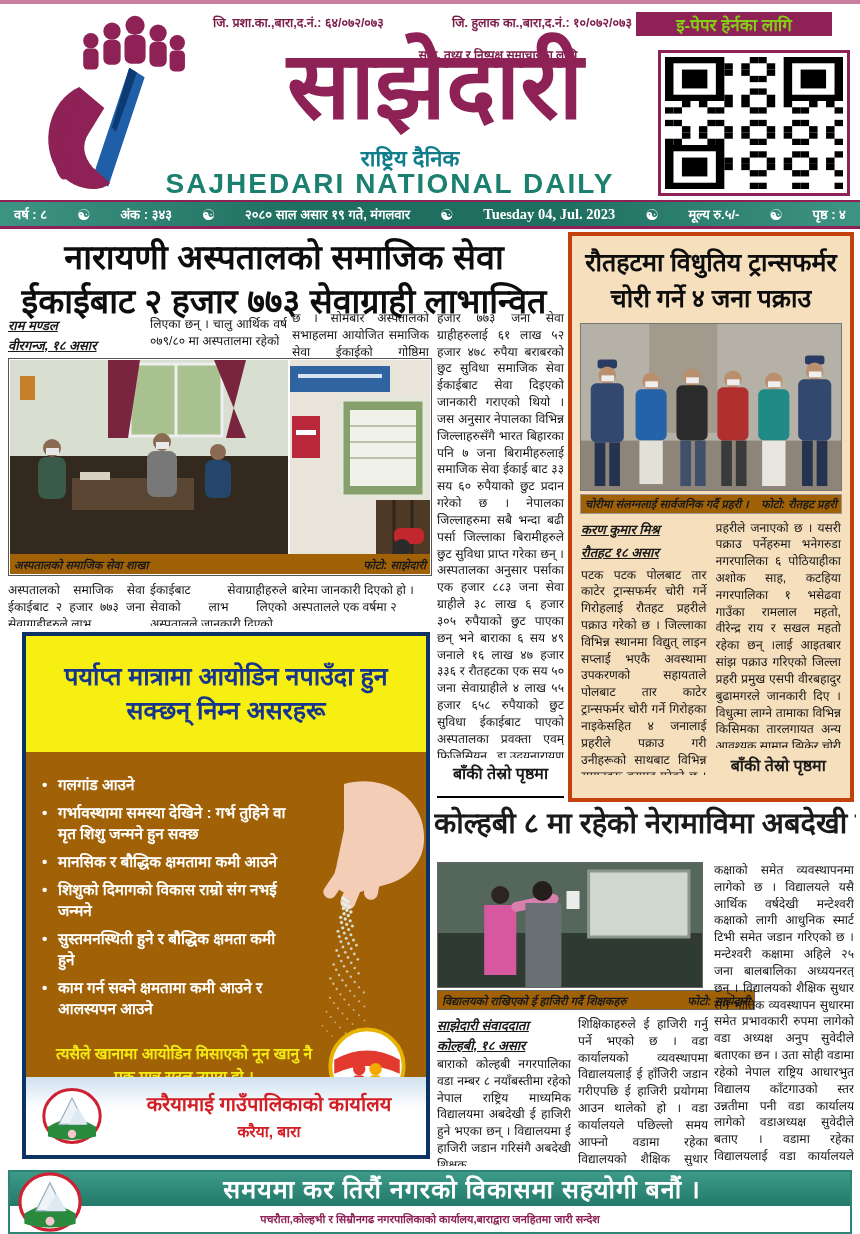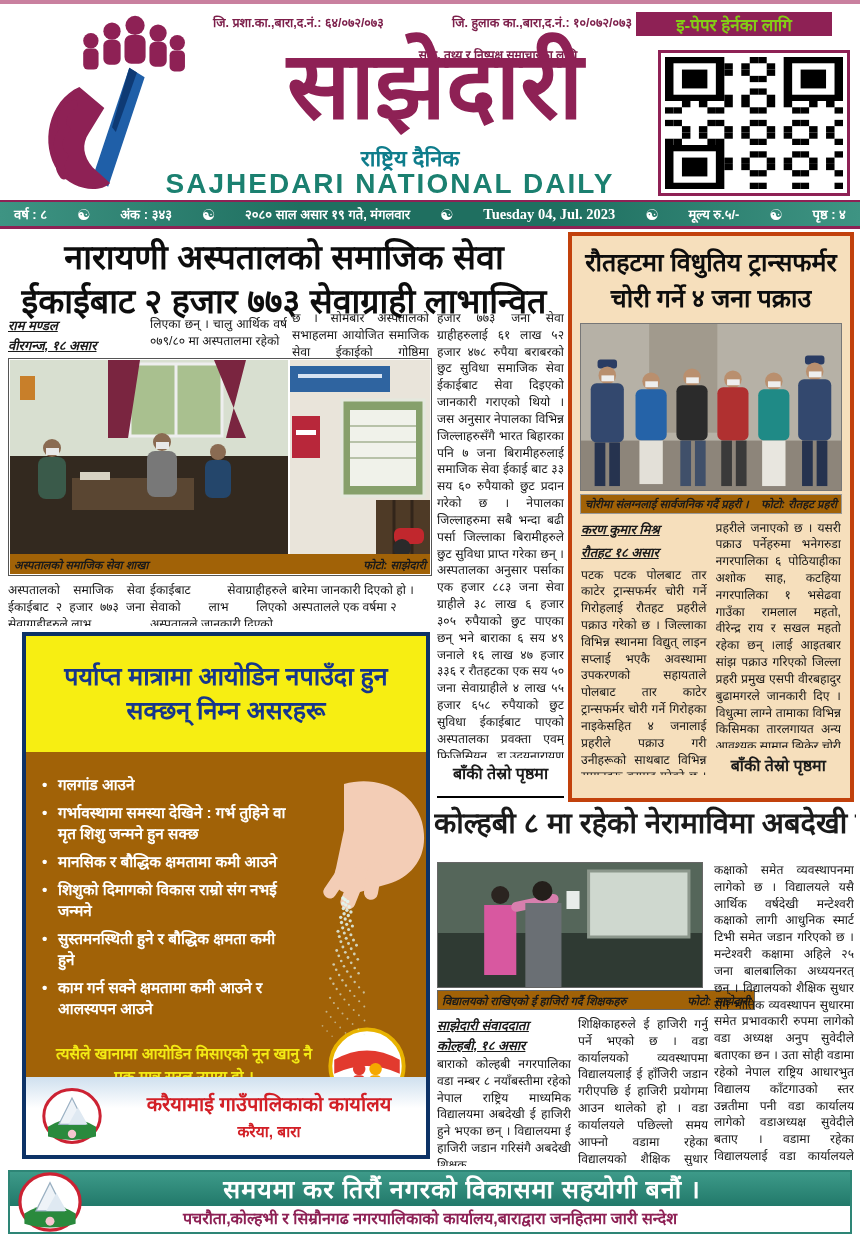--- a/index.html
+++ b/index.html
@@ -84,21 +84,21 @@
   .ad-logo{width:78px;height:78px;margin-left:8px}
   .ad-footer{height:78px;background:linear-gradient(#cfe0ef,#ffffff 40%);display:flex;align-items:center}
   .ad-footer .emblem{width:60px;height:60px;margin:0 10px 0 16px;flex:none}
   .ad-footer .txt{flex:1;text-align:center;}
   .ad-office{color:#d21f26;font-weight:bold;font-size:20px}
   .ad-addr{color:#d21f26;font-weight:bold;font-size:15.5px;margin-top:3px}
 
   
   .banner{position:absolute;left:8px;top:1166px;width:844px;height:64px;border:2px solid #2e8576;background:#fff}
   .banner-top{height:34px;background:linear-gradient(#3d9a89,#22796a);color:#fff;font-weight:bold;font-size:25px;letter-spacing:1px;text-align:center;line-height:34px;padding-left:64px;white-space:nowrap;overflow:hidden}
-  .banner-bottom{height:26px;color:#8e2155;font-weight:bold;font-size:16px;text-align:center;line-height:26px;white-space:nowrap;overflow:hidden}
+  .banner-bottom{height:26px;color:#8e2155;font-weight:bold;font-size:11px;text-align:center;line-height:26px;white-space:nowrap;overflow:hidden}
   .banner .emblem{position:absolute;left:8px;top:-2px;width:64px;height:64px}
 </style>
 </head>
 <body>
 
 <div class="page">
 
   <div class="logo">
     <svg viewBox="0 0 200 200">
       <g fill="#8e2155">

